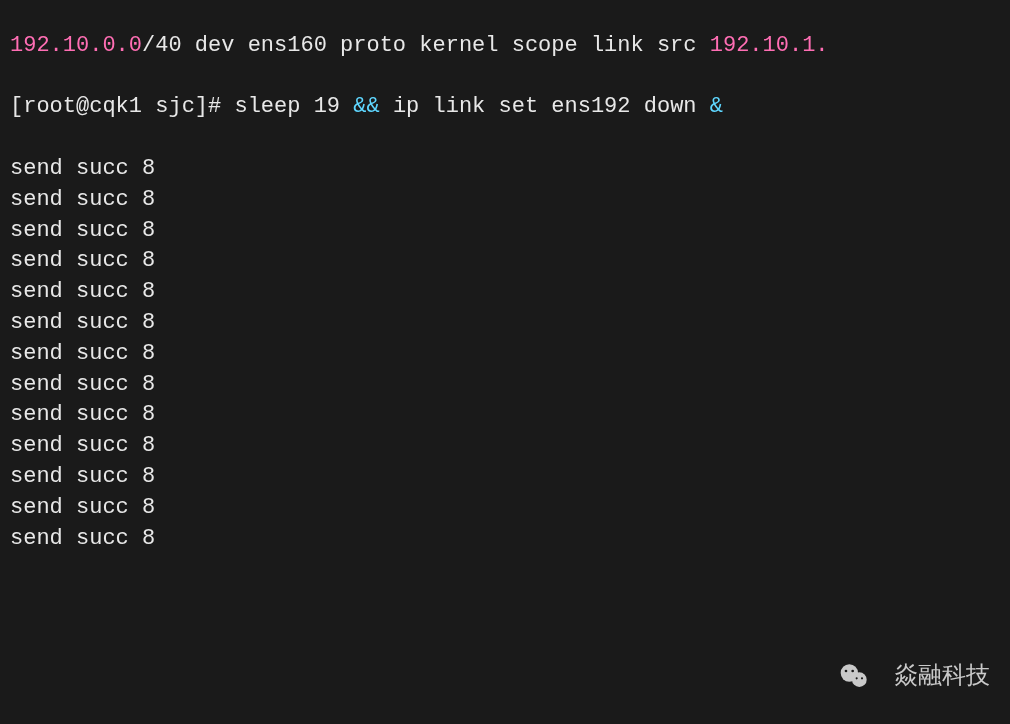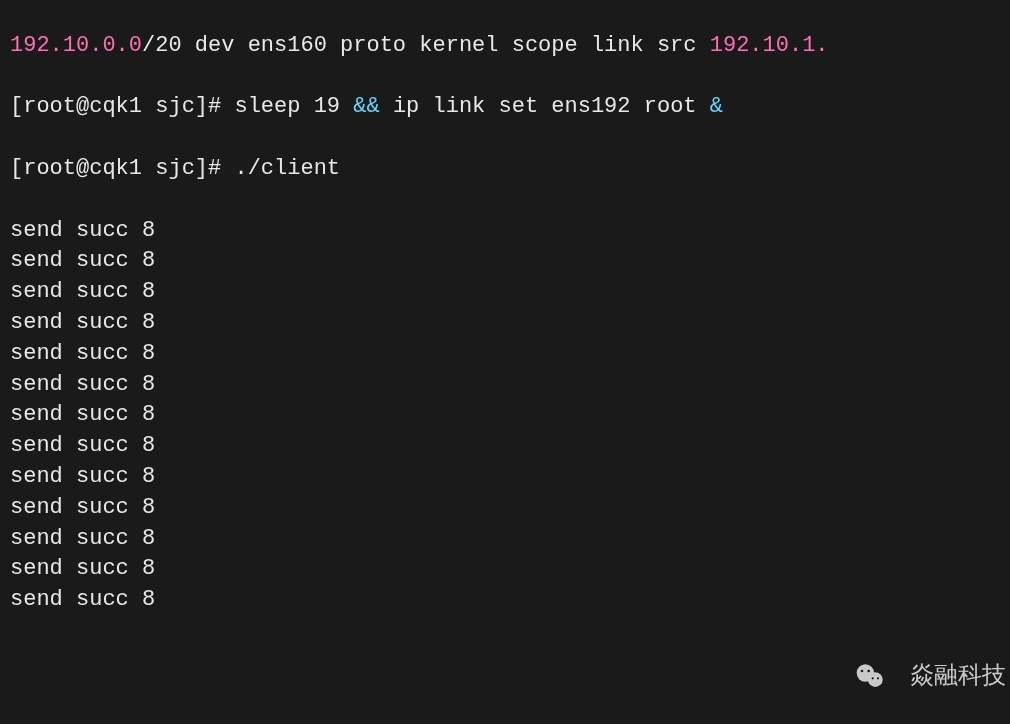--- a/index.html
+++ b/index.html
@@ -31,43 +31,42 @@
     }
     .cyan {
       color: #5fd7ff;
     }
     .white {
       color: #e8e8e8;
     }
     .watermark {
       position: absolute;
       bottom: 30px;
-      right: 4px;
+      right: 20px;
       display: flex;
       align-items: center;
       gap: 24px;
       color: #e8e8e8;
       font-size: 24px;
       opacity: 0.85;
     }
     .watermark-icon {
       width: 32px;
       height: 32px;
       display: inline-flex;
       align-items: center;
       justify-content: center;
     }
   </style>
 </head>
 <body>
 
 <div class="terminal">
-<span class="line"><span class="magenta">192.10.0.0</span><span class="white">/20 dev ens160 proto kernel scope link src </span><span class="magenta">192.10.1.</span></span>
-<span class="line"><span class="white">[</span><span class="white">root@cqk1</span><span class="white"> sjc</span><span class="white">]# </span><span class="white">sleep 19 </span><span class="cyan">&amp;&amp;</span><span class="white"> ip link set ens192 root </span><span class="cyan">&amp;</span></span>
-<span class="line"><span class="white">[</span><span class="white">root@cqk1</span><span class="white"> sjc</span><span class="white">]# </span><span class="white">./client</span></span>
+<span class="line"><span class="magenta">192.10.0.0</span><span class="white">/40 dev ens160 proto kernel scope link src </span><span class="magenta">192.10.1.</span></span>
+<span class="line"><span class="white">[</span><span class="white">root@cqk1</span><span class="white"> sjc</span><span class="white">]# </span><span class="white">sleep 19 </span><span class="cyan">&amp;&amp;</span><span class="white"> ip link set ens192 down </span><span class="cyan">&amp;</span></span>
 <div id="send-succ-container"><span class="line white">send succ 8</span><span class="line white">send succ 8</span><span class="line white">send succ 8</span><span class="line white">send succ 8</span><span class="line white">send succ 8</span><span class="line white">send succ 8</span><span class="line white">send succ 8</span><span class="line white">send succ 8</span><span class="line white">send succ 8</span><span class="line white">send succ 8</span><span class="line white">send succ 8</span><span class="line white">send succ 8</span><span class="line white">send succ 8</span></div>
 
 
 </div>
 
 <div class="watermark">
   <span class="watermark-icon">
     <svg viewBox="0 0 24 24" width="32" height="32" fill="#e8e8e8">
       <circle cx="8.5" cy="9" r="6.5" fill="#e8e8e8"></circle>
       <circle cx="16" cy="14" r="5.5" fill="#e8e8e8"></circle>

